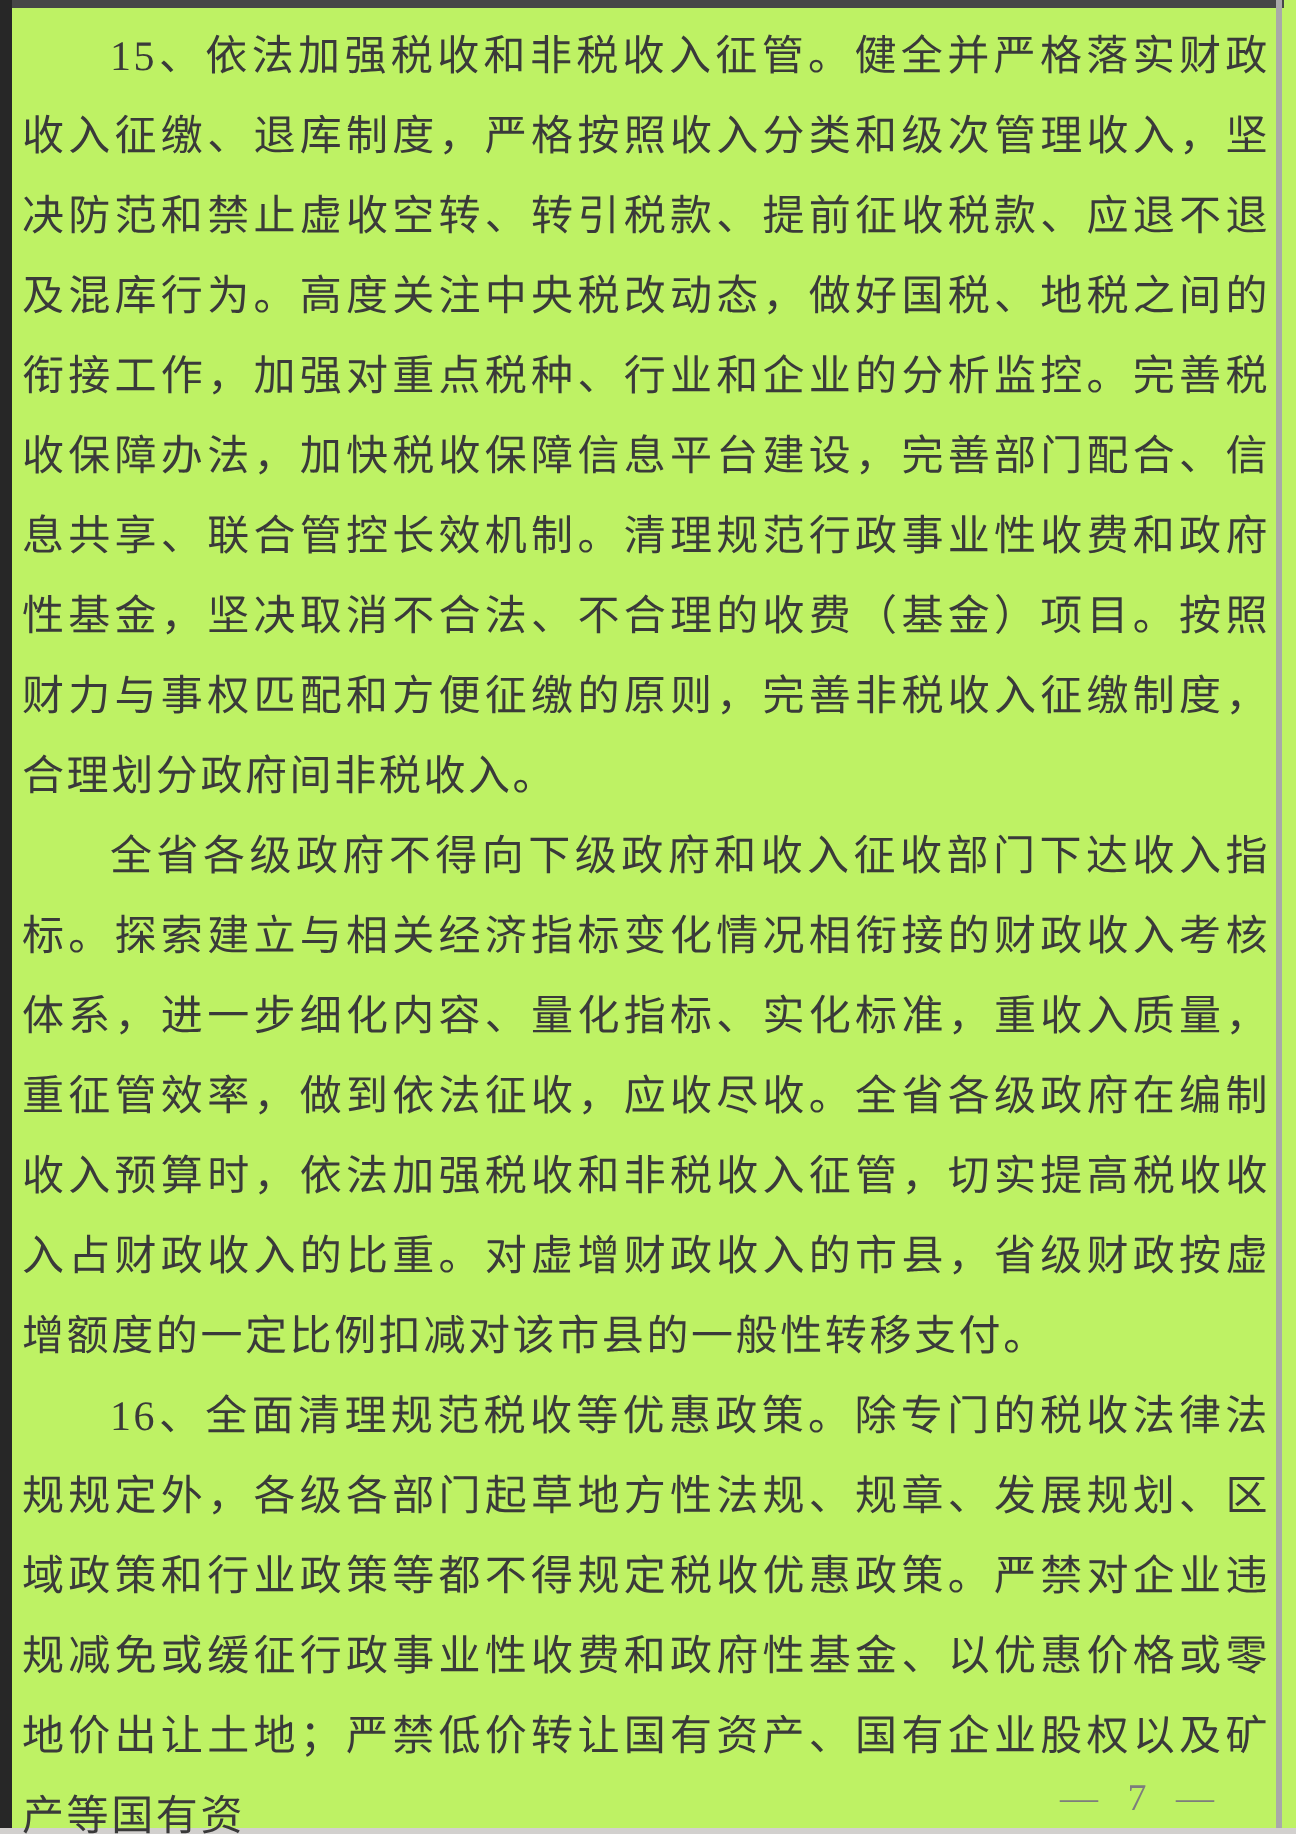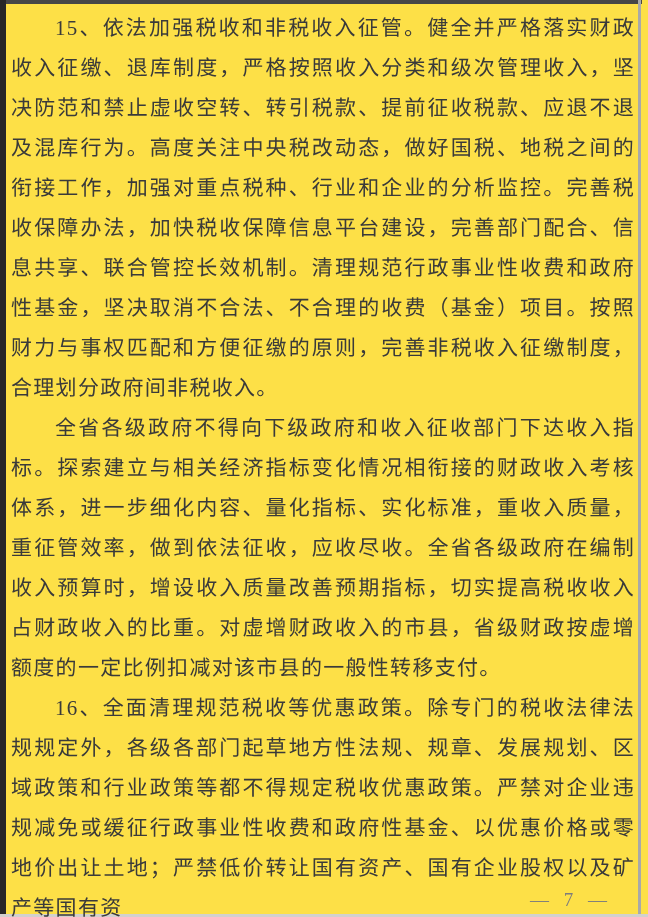--- a/index.html
+++ b/index.html
@@ -6,21 +6,21 @@
   
   html, body {
     margin: 0;
     padding: 0;
     background: #ffffff;
   }
   .page {
     position: relative;
     width: 648px;
     height: 917px;
-    background: #fde047;
+    background: #bef264;
     overflow: hidden;
     font-family: "Liberation Serif", "DejaVu Serif", serif;
   }
   
   .edge { position: absolute; }
   .edge-top {
     top: 0; left: 0;
     width: 642px; height: 4px;
     background: #474747;
   }
@@ -75,19 +75,19 @@
 
 <div class="page">
 
   <div class="edge edge-top"></div>
   <div class="edge edge-left"></div>
   <div class="edge edge-right"></div>
   <div class="edge edge-bottom"></div>
 
   <div class="content">
     <p class="para">15、依法加强税收和非税收入征管。健全并严格落实财政收入征缴、退库制度，严格按照收入分类和级次管理收入，坚决防范和禁止虚收空转、转引税款、提前征收税款、应退不退及混库行为。高度关注中央税改动态，做好国税、地税之间的衔接工作，加强对重点税种、行业和企业的分析监控。完善税收保障办法，加快税收保障信息平台建设，完善部门配合、信息共享、联合管控长效机制。清理规范行政事业性收费和政府性基金，坚决取消不合法、不合理的收费（基金）项目。按照财力与事权匹配和方便征缴的原则，完善非税收入征缴制度，合理划分政府间非税收入。</p>
-    <p class="para">全省各级政府不得向下级政府和收入征收部门下达收入指标。探索建立与相关经济指标变化情况相衔接的财政收入考核体系，进一步细化内容、量化指标、实化标准，重收入质量，重征管效率，做到依法征收，应收尽收。全省各级政府在编制收入预算时，增设收入质量改善预期指标，切实提高税收收入占财政收入的比重。对虚增财政收入的市县，省级财政按虚增额度的一定比例扣减对该市县的一般性转移支付。</p>
+    <p class="para">全省各级政府不得向下级政府和收入征收部门下达收入指标。探索建立与相关经济指标变化情况相衔接的财政收入考核体系，进一步细化内容、量化指标、实化标准，重收入质量，重征管效率，做到依法征收，应收尽收。全省各级政府在编制收入预算时，依法加强税收和非税收入征管，切实提高税收收入占财政收入的比重。对虚增财政收入的市县，省级财政按虚增额度的一定比例扣减对该市县的一般性转移支付。</p>
     <p class="para">16、全面清理规范税收等优惠政策。除专门的税收法律法规规定外，各级各部门起草地方性法规、规章、发展规划、区域政策和行业政策等都不得规定税收优惠政策。严禁对企业违规减免或缓征行政事业性收费和政府性基金、以优惠价格或零地价出让土地；严禁低价转让国有资产、国有企业股权以及矿产等国有资</p>
   </div>
 
   <div class="page-number">— 7 —</div>
 
 </div>
 
 </body></html>

